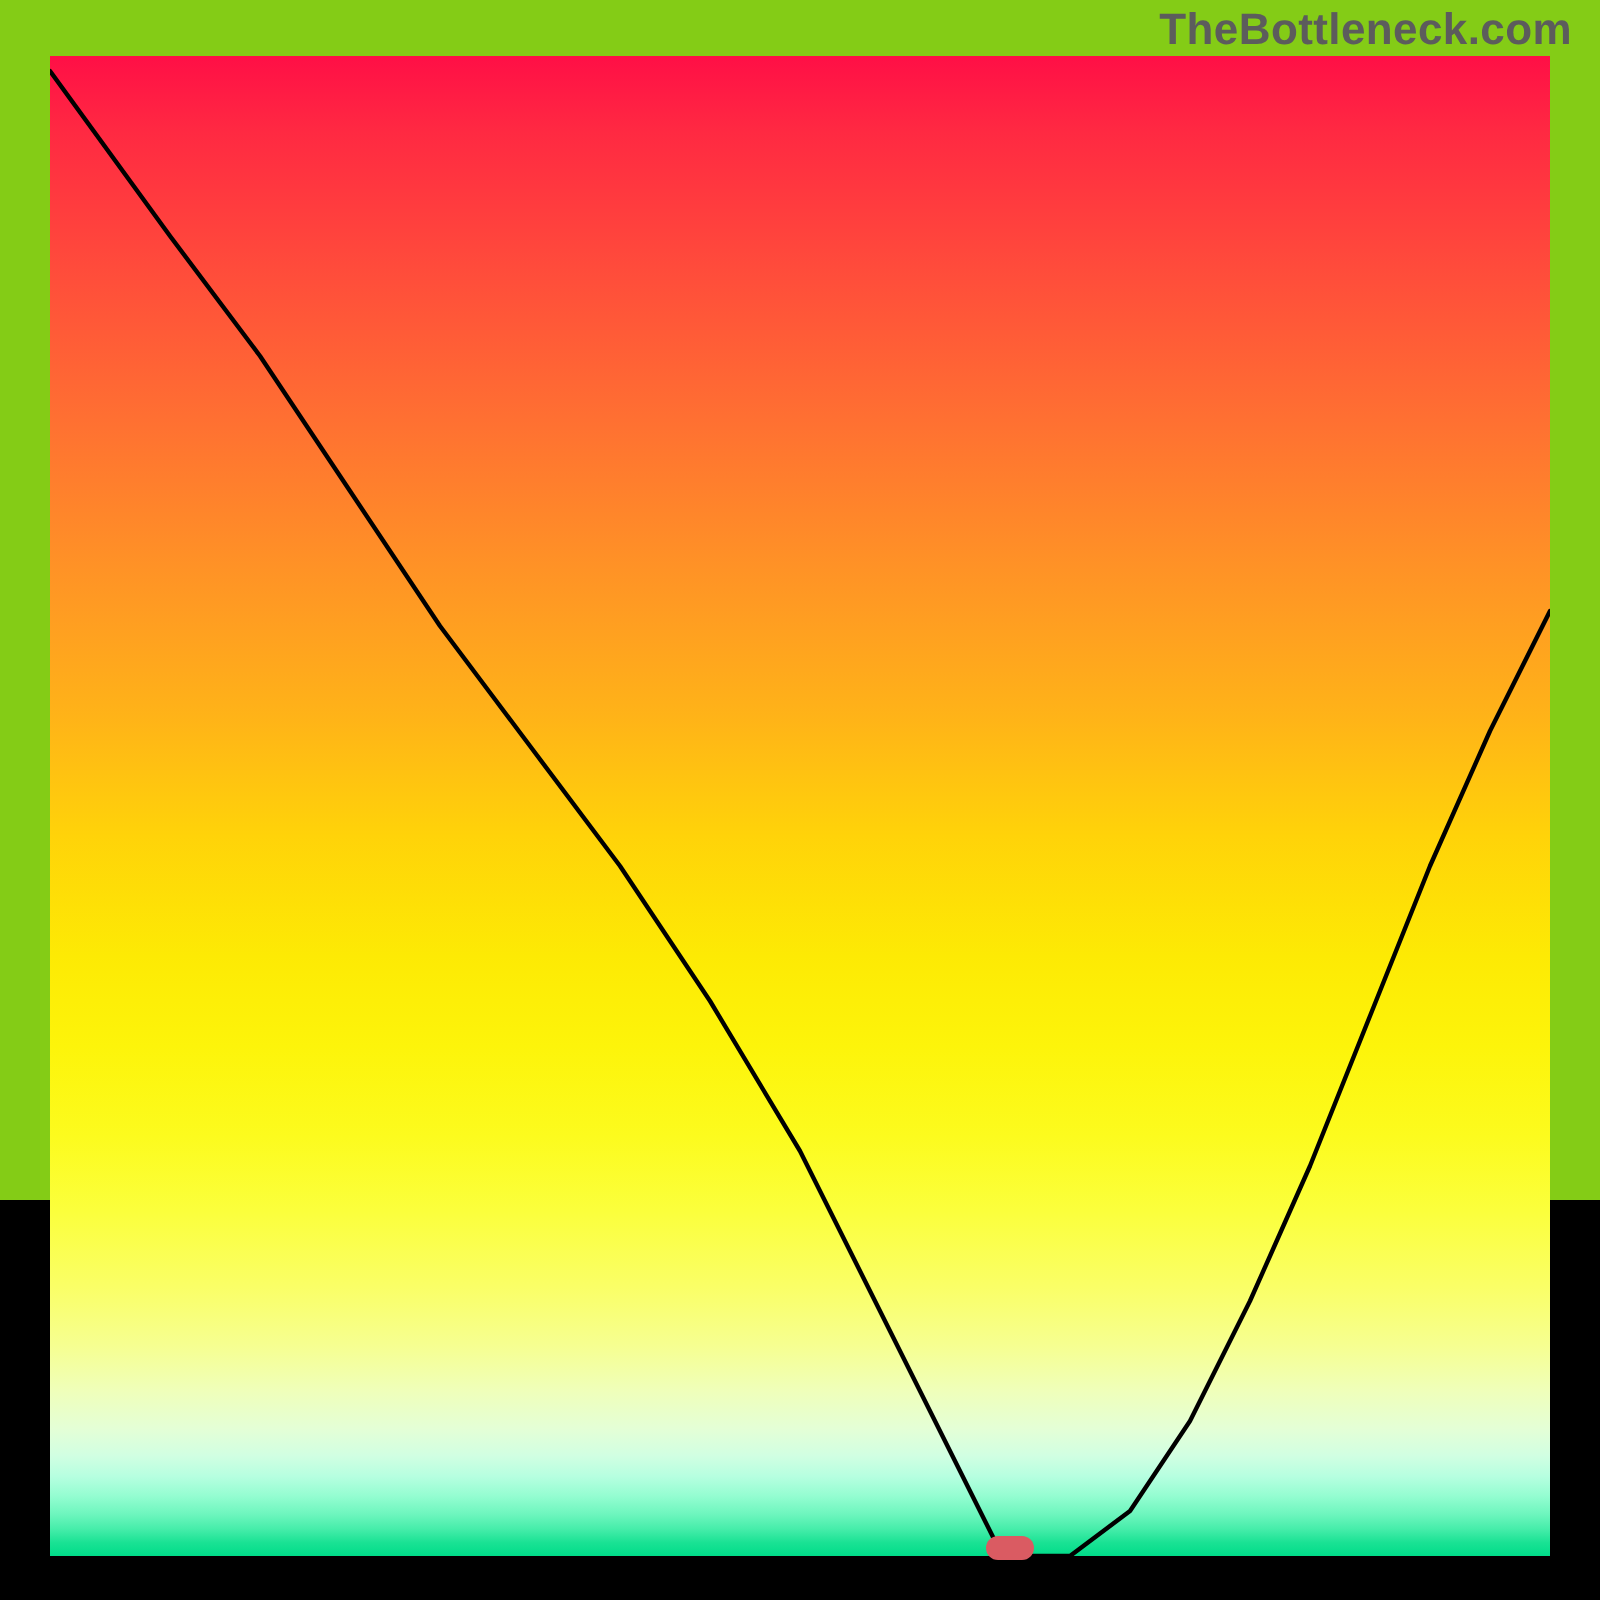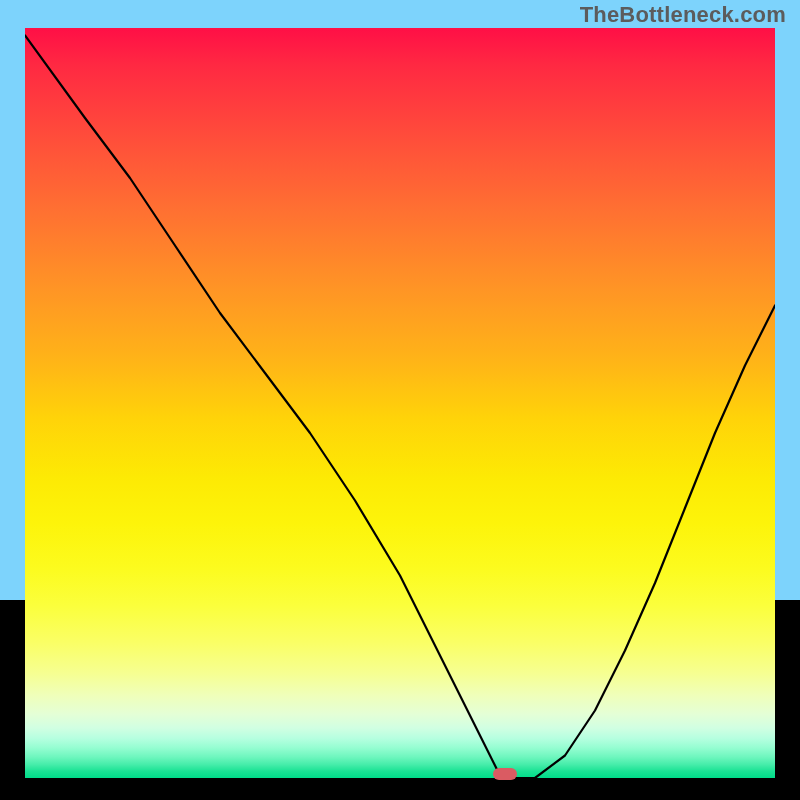--- a/index.html
+++ b/index.html
@@ -7,21 +7,21 @@
     padding: 0;
     width: 800px;
     height: 800px;
     background: #000;
     overflow: hidden;
   }
   .outer {
     position: relative;
     width: 800px;
     height: 600px;
-    background: #7dd3fc;
+    background: #84cc16;
   }
   .brand {
     position: absolute;
     top: 2px;
     right: 14px;
     color: #5c5c5c;
     font-family: Arial, Helvetica, sans-serif;
     font-size: 22px;
     font-weight: 600;
     letter-spacing: 0.2px;

